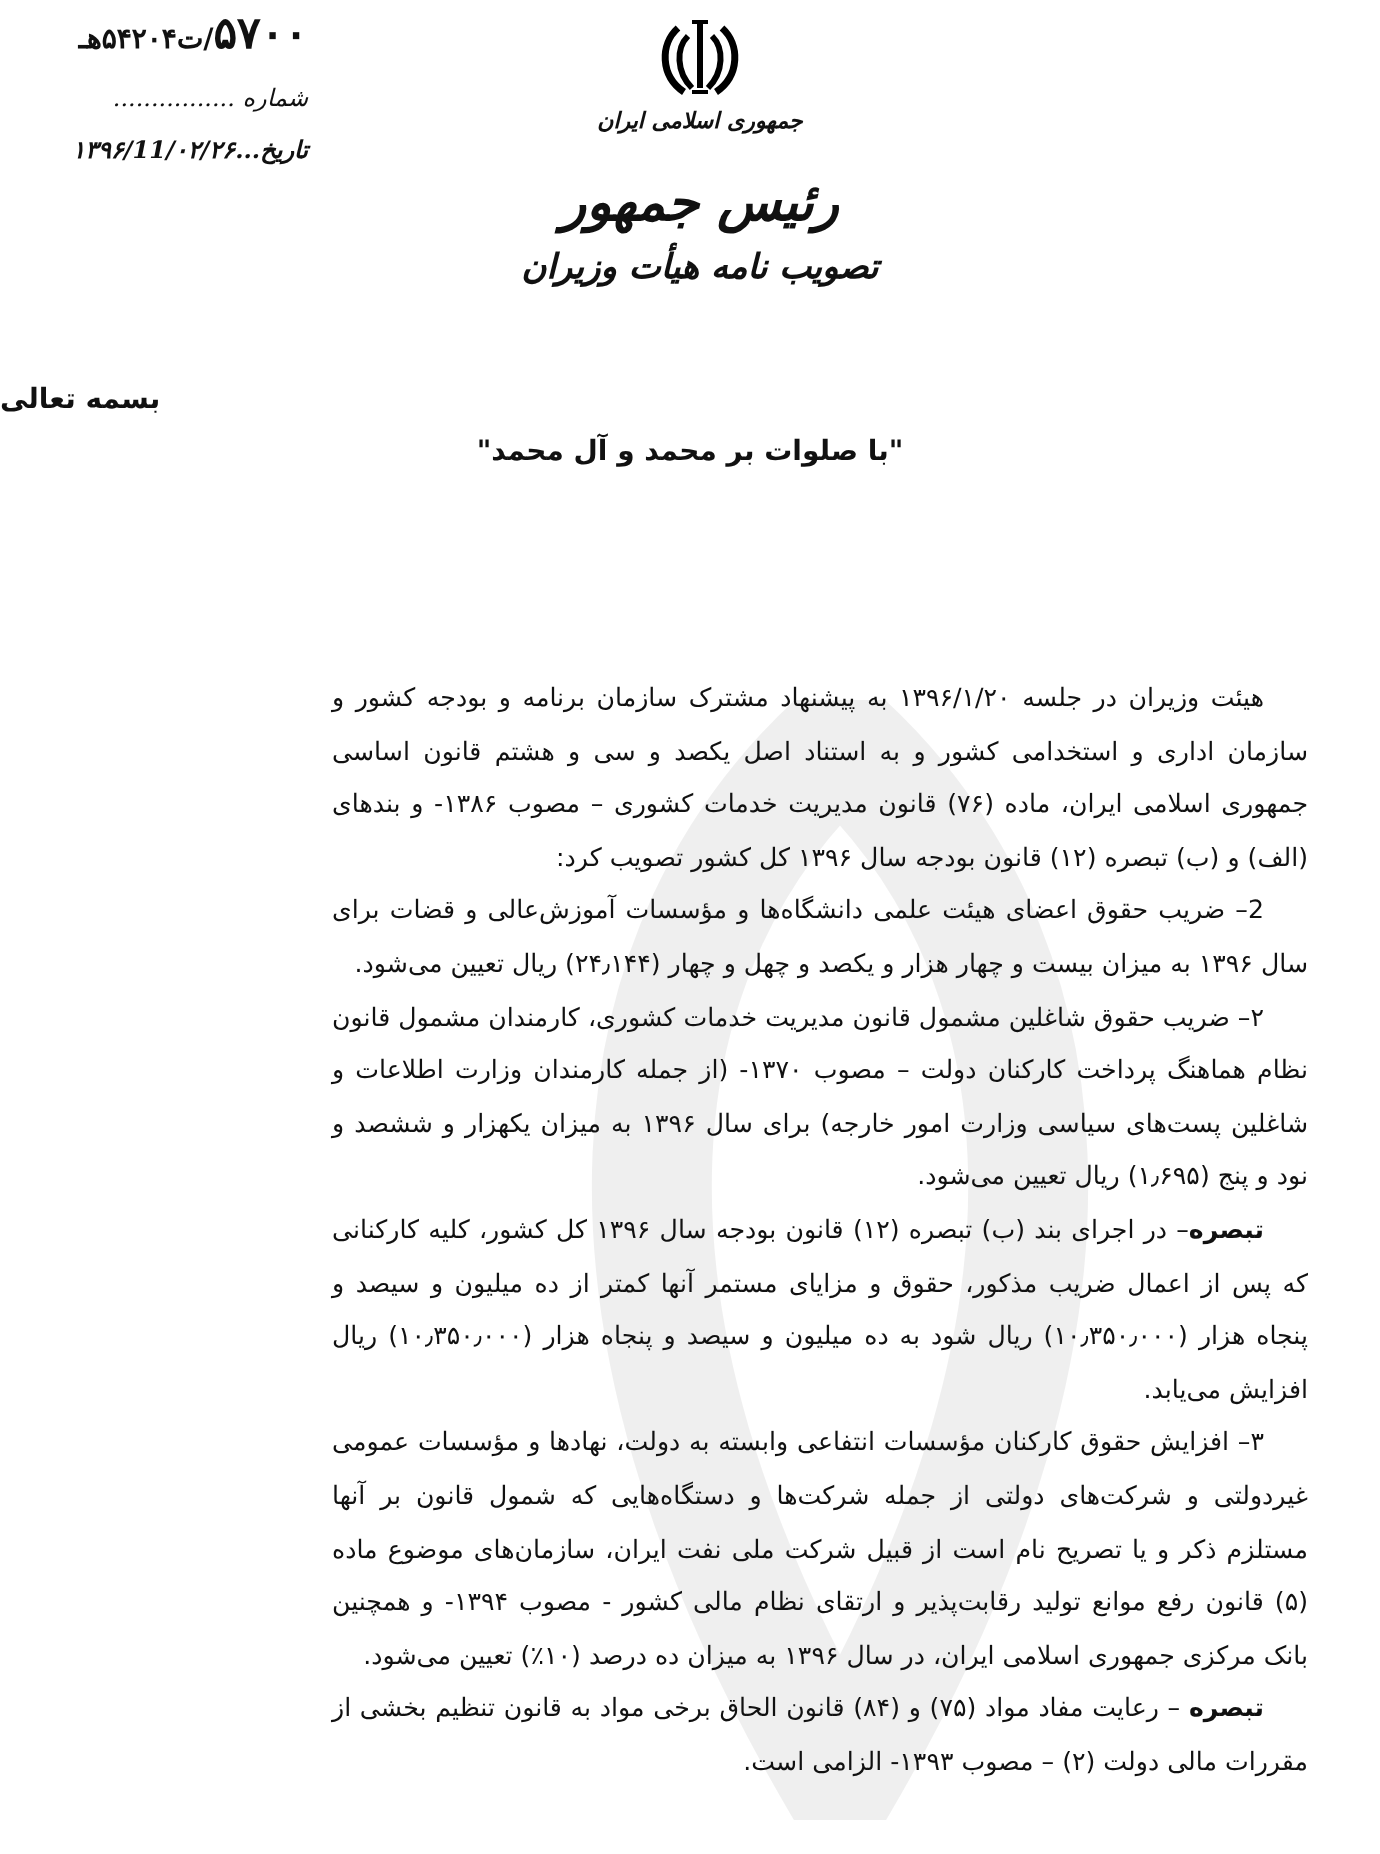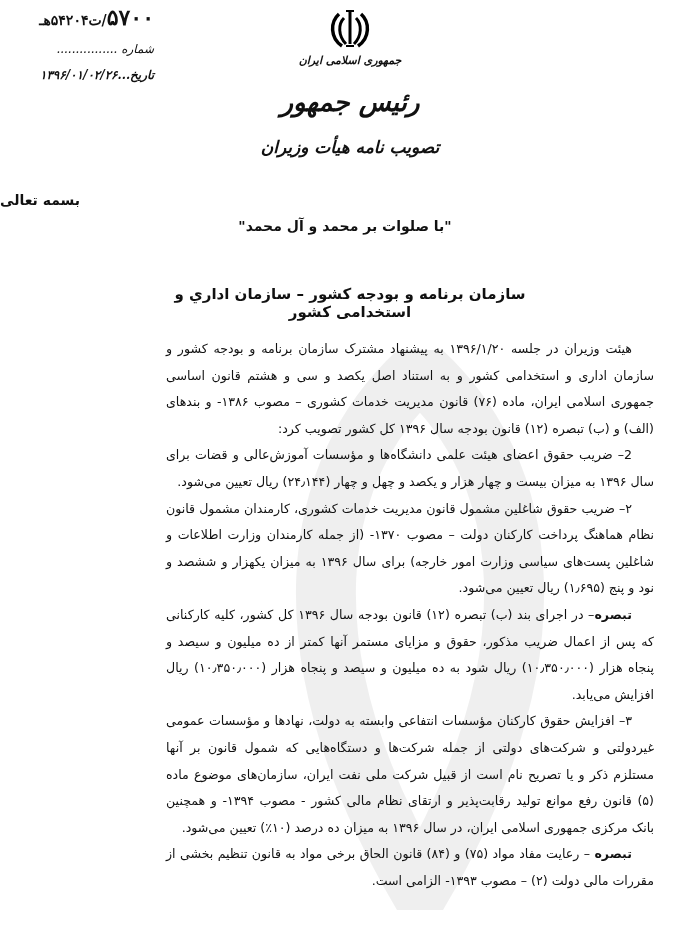--- a/index.html
+++ b/index.html
@@ -17,21 +17,21 @@
   .reg-num .big { font-size: 22px; font-weight: bold; letter-spacing: 2px; }
   .reg-line { font-size: 12px; font-style: italic; margin-top: 12px; white-space: nowrap; }
   .reg-line .dots { letter-spacing: 1px; }
   .reg-date { font-size: 12px; font-style: italic; margin-top: 12px; white-space: nowrap; font-weight: bold; }
 
   
   .header { position: absolute; left: 240px; top: 6px; width: 220px; text-align: center; direction: rtl; }
   .emblem { display: block; margin: 0 auto; }
   .republic { font-family: "DejaVu Serif", serif; font-size: 11px; font-style: italic; font-weight: bold; margin-top: 4px; text-align: center; }
   .president { font-family: "DejaVu Serif", serif; font-size: 26px; font-weight: bold; font-style: italic; margin-top: 20px; line-height: 30px; }
-  .cabinet { font-family: "DejaVu Serif", serif; font-size: 17px; font-weight: bold; font-style: italic; margin-top: 20px; }
+  .cabinet { font-family: "DejaVu Serif", serif; font-size: 17px; font-weight: bold; font-style: italic; margin-top: 6px; }
 
   
   .bismillah { position: absolute; top: 192px; left: 0; width: 690px; text-align: left; direction: rtl; font-size: 14px; font-weight: bold; }
   .salavat { position: absolute; top: 218px; left: 0; width: 690px; text-align: center; direction: rtl; font-size: 14px; font-weight: bold; }
   .addressee { position: absolute; top: 285px; left: 140px; width: 420px; text-align: center; direction: rtl; font-size: 15px; font-weight: bold; }
 
   
   .body-text { position: absolute; top: 336px; left: 166px; width: 488px; direction: rtl; text-align: justify; font-size: 12.6px; line-height: 26.6px; }
   .body-text p { margin: 0; }
   .indent { text-indent: 22px; }
@@ -51,21 +51,21 @@
 
   <div class="reg">
     <div class="reg-num">
       <span class="big">۵۷۰۰</span><span>/ت۵۴۲۰۴هـ</span>
     </div>
     <div class="reg-line">
       <span>شماره</span>
       <span class="dots">................</span>
     </div>
     <div class="reg-date">
-      <span>تاریخ</span><span>...۱۳۹۶/۰۱/۰۲/۲۶</span>
+      <span>تاریخ</span><span>...۱۳۹۶/11/۰۲/۲۶</span>
     </div>
   </div>
 
   <div class="header">
     <svg class="emblem" width="44" height="44" viewBox="0 0 44 44">
       <path d="M22 4 L22 38" stroke="#000" stroke-width="3"></path>
       <path d="M18 5 L26 5" stroke="#000" stroke-width="2"></path>
       <path d="M16 12 C10 18 10 30 18 38" fill="none" stroke="#000" stroke-width="3"></path>
       <path d="M28 12 C34 18 34 30 26 38" fill="none" stroke="#000" stroke-width="3"></path>
       <path d="M11 8 C2 16 2 32 14 40" fill="none" stroke="#000" stroke-width="3.5"></path>
@@ -73,21 +73,20 @@
       <path d="M18 40 L26 40" stroke="#000" stroke-width="2"></path>
     </svg>
     <div class="republic">جمهوری اسلامی ایران</div>
     <div class="president">رئیس جمهور</div>
     <div class="cabinet">تصویب نامه هیأت وزیران</div>
   </div>
 
   <div class="bismillah">بسمه تعالی</div>
   <div class="salavat">"با صلوات بر محمد و آل محمد"</div>
 
-  <div class="addressee">سازمان برنامه و بودجه کشور – سازمان اداري و استخدامی کشور</div>
 
   <div class="body-text">
     <p class="indent">هیئت وزیران در جلسه ۱۳۹۶/۱/۲۰ به پیشنهاد مشترک سازمان برنامه و بودجه کشور و سازمان اداری و استخدامی کشور و به استناد اصل یکصد و سی و هشتم قانون اساسی جمهوری اسلامی ایران، ماده (۷۶) قانون مدیریت خدمات کشوری – مصوب ۱۳۸۶- و بندهای (الف) و (ب) تبصره (۱۲) قانون بودجه سال ۱۳۹۶ کل کشور تصویب کرد:</p>
     <p class="indent">2– ضریب حقوق اعضای هیئت علمی دانشگاه‌ها و مؤسسات آموزش‌عالی و قضات برای سال ۱۳۹۶ به میزان بیست و چهار هزار و یکصد و چهل و چهار (۲۴٫۱۴۴) ریال تعیین می‌شود.</p>
     <p class="indent">۲– ضریب حقوق شاغلین مشمول قانون مدیریت خدمات کشوری، کارمندان مشمول قانون نظام هماهنگ پرداخت کارکنان دولت – مصوب ۱۳۷۰- (از جمله کارمندان وزارت اطلاعات و شاغلین پست‌های سیاسی وزارت امور خارجه) برای سال ۱۳۹۶ به میزان یکهزار و ششصد و نود و پنج (۱٫۶۹۵) ریال تعیین می‌شود.</p>
     <p class="indent"><span class="b">تبصره</span><span>– در اجرای بند (ب) تبصره (۱۲) قانون بودجه سال ۱۳۹۶ کل کشور، کلیه کارکنانی که پس از اعمال ضریب مذکور، حقوق و مزایای مستمر آنها کمتر از ده میلیون و سیصد و پنجاه هزار (۱۰٫۳۵۰٫۰۰۰) ریال شود به ده میلیون و سیصد و پنجاه هزار (۱۰٫۳۵۰٫۰۰۰) ریال افزایش می‌یابد.</span></p>
     <p class="indent">۳– افزایش حقوق کارکنان مؤسسات انتفاعی وابسته به دولت، نهادها و مؤسسات عمومی غیردولتی و شرکت‌های دولتی از جمله شرکت‌ها و دستگاه‌هایی که شمول قانون بر آنها مستلزم ذکر و یا تصریح نام است از قبیل شرکت ملی نفت ایران، سازمان‌های موضوع ماده (۵) قانون رفع موانع تولید رقابت‌پذیر و ارتقای نظام مالی کشور - مصوب ۱۳۹۴- و همچنین بانک مرکزی جمهوری اسلامی ایران، در سال ۱۳۹۶ به میزان ده درصد (۱۰٪) تعیین می‌شود.</p>
     <p class="indent"><span class="b">تبصره</span><span> – رعایت مفاد مواد (۷۵) و (۸۴) قانون الحاق برخی مواد به قانون تنظیم بخشی از مقررات مالی دولت (۲) – مصوب ۱۳۹۳- الزامی است.</span></p>
   </div>
 

